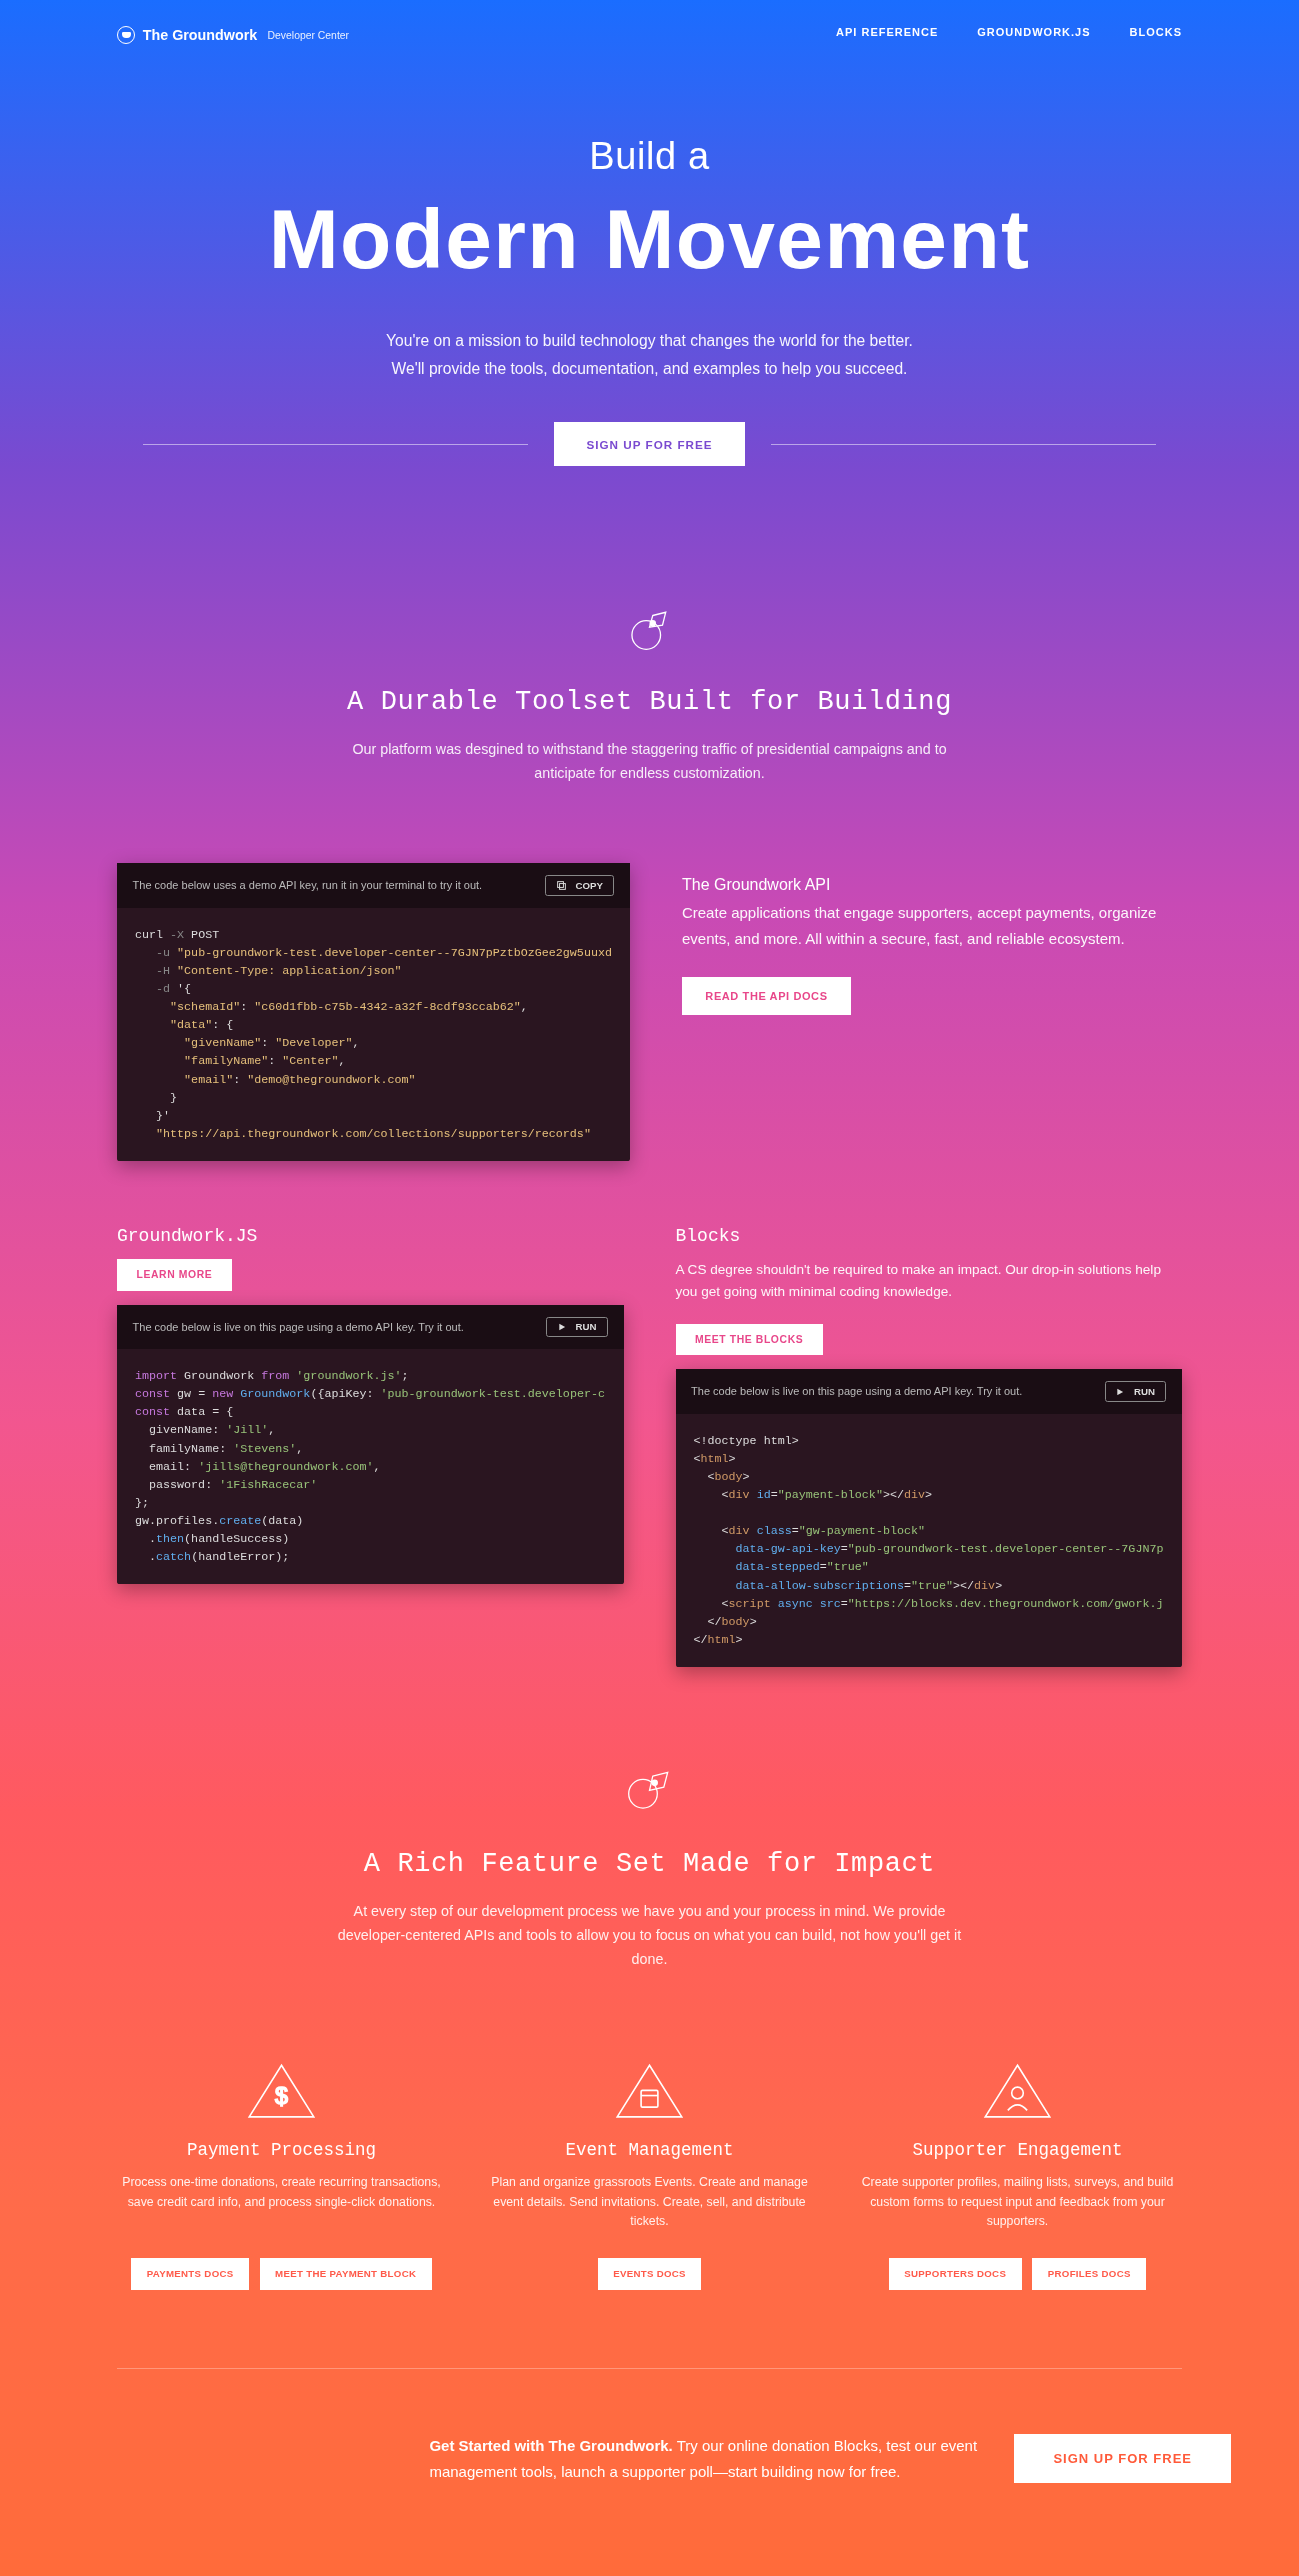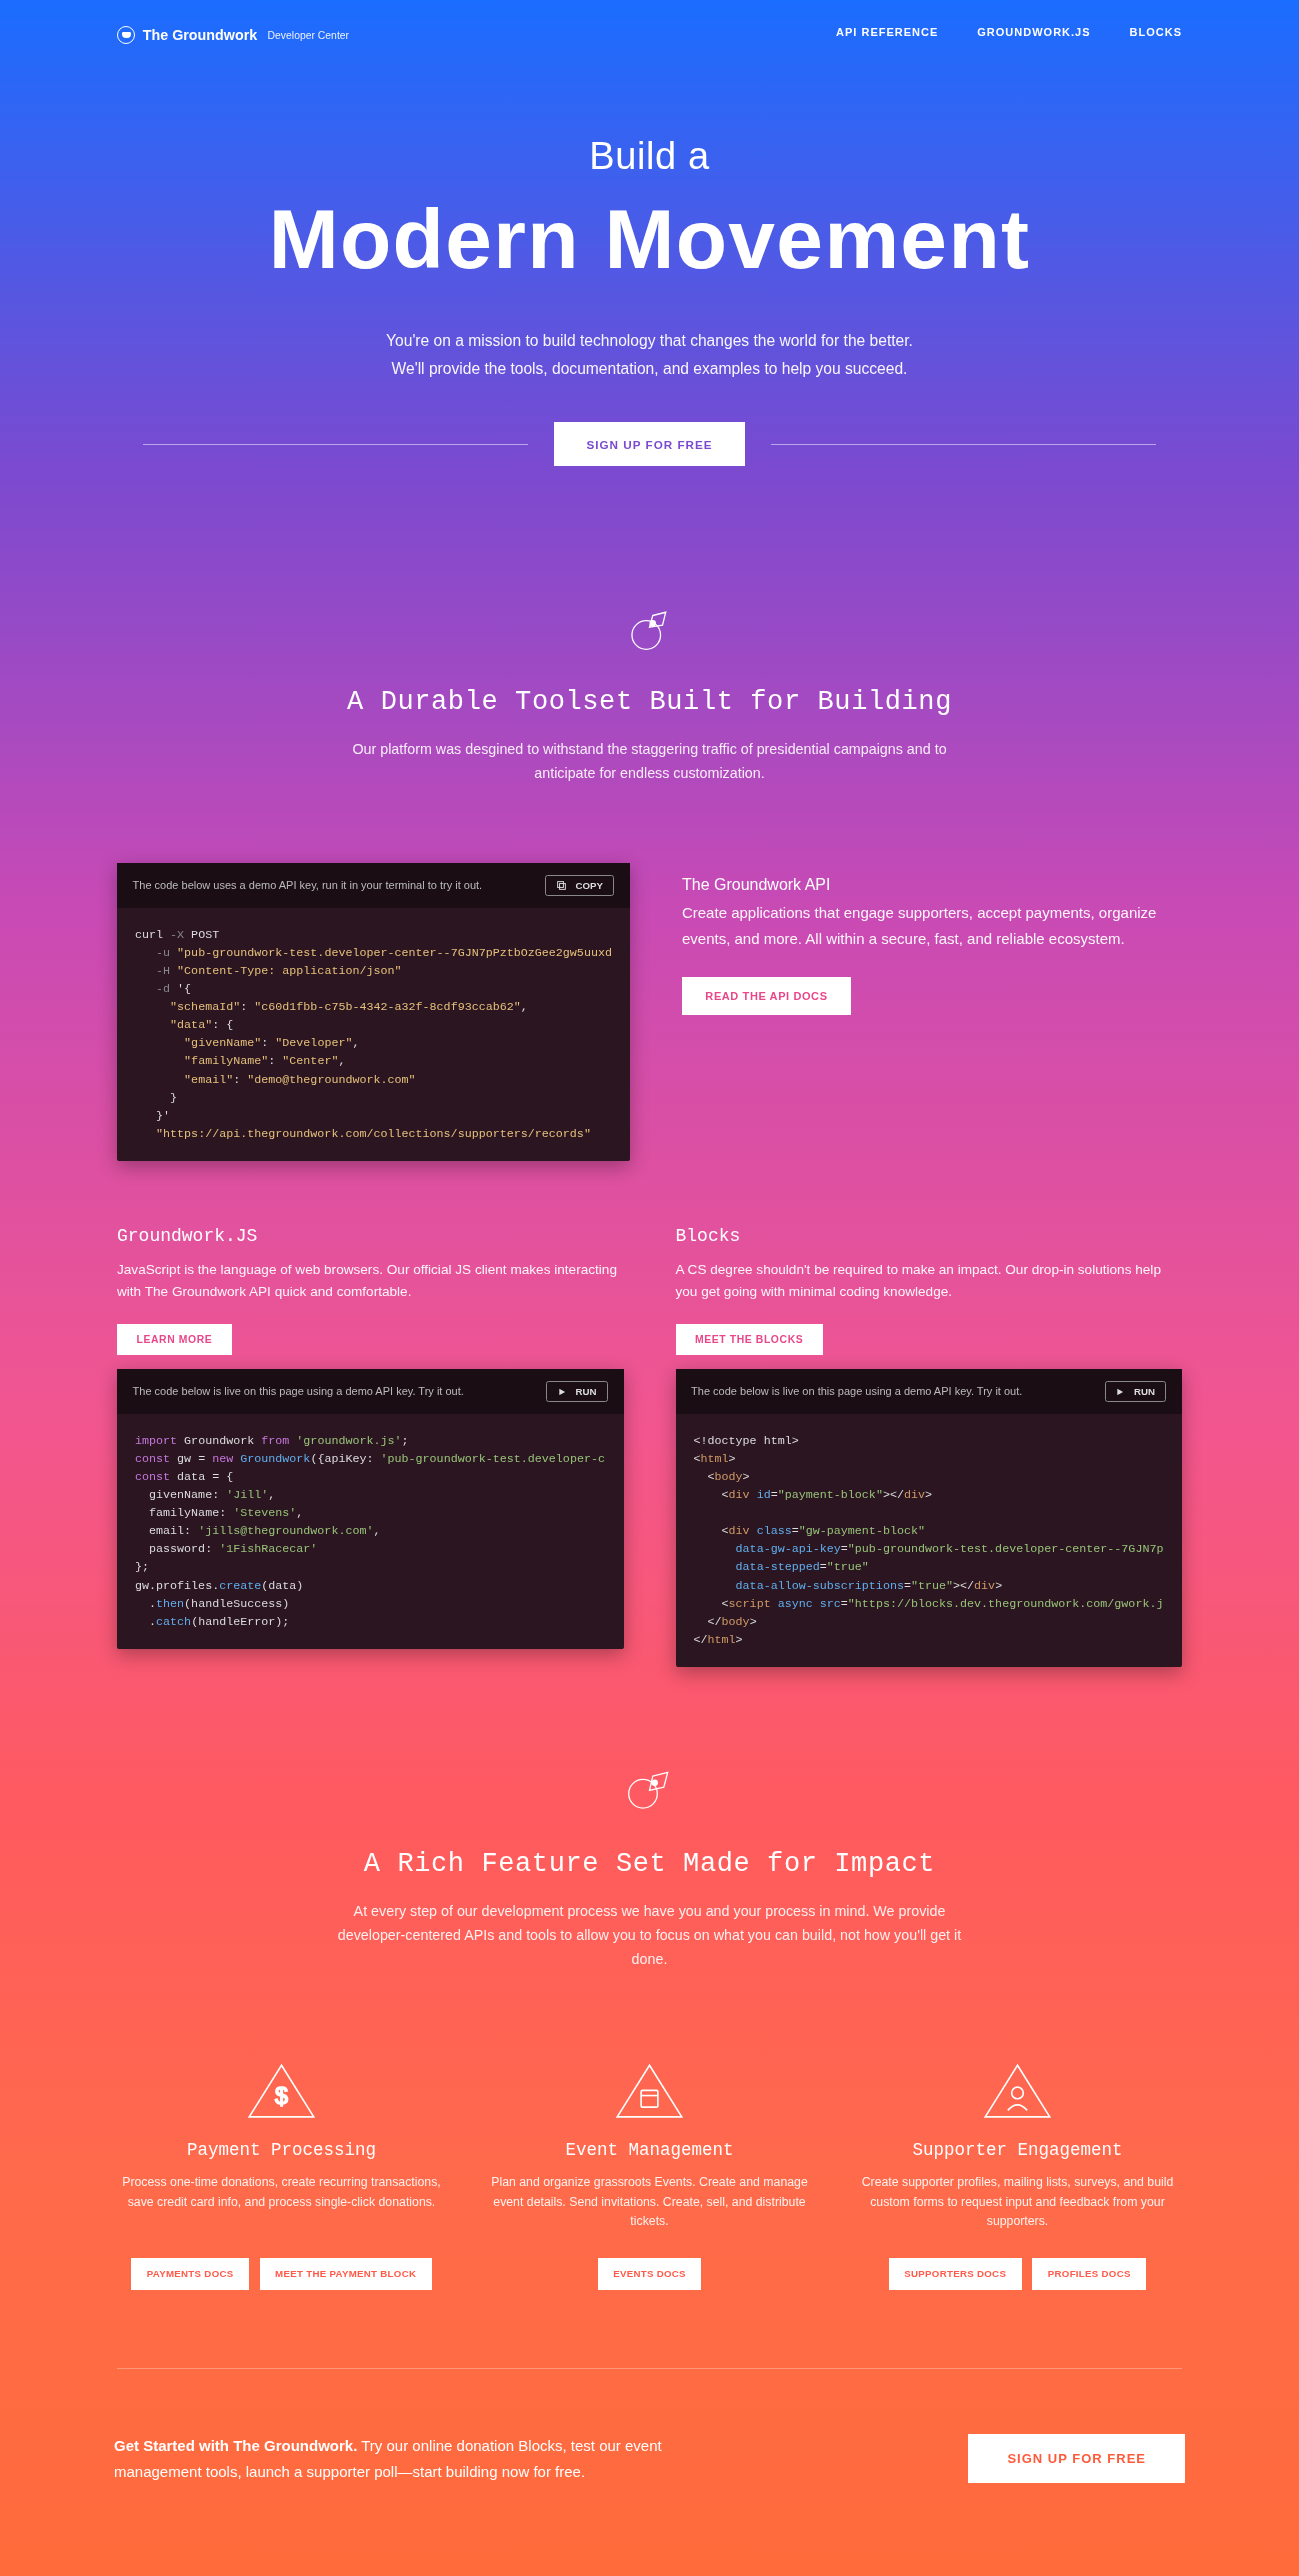--- a/index.html
+++ b/index.html
@@ -77,21 +77,21 @@
 .feature { flex: 1; text-align: center; }
 .feature-icon { width: 71px; height: 58px; margin: 0 auto 19.5px; }
 .feature-title { font-family: "Courier New", monospace; font-size: 17.5px; margin-bottom: 13px; }
 .feature-desc { font-size: 12.3px; line-height: 1.6; opacity: 0.9; margin-bottom: 23px; min-height: 62px; }
 .feature-btns { display: flex; gap: 10.4px; justify-content: center; }
 .btn-sm {
   background: #fff; color: #ff5a4a; font-weight: 700; font-size: 9.7px;
   letter-spacing: 0.3px; padding: 10.4px 15.6px; border: none; cursor: pointer;
 }
 .divider { height: 0.6px; background: rgba(255,255,255,0.3); margin: 39px 117px; }
-.cta-row { display: flex; justify-content: space-between; align-items: center; padding: 26px 114px; }
+.cta-row { display: flex; justify-content: flex-end; align-items: center; padding: 26px 68px; }
 .cta-text { font-size: 15px; line-height: 1.7; max-width: 585px; }
 .cta-text b { font-weight: 700; }
 .btn-signup-cta {
   background: #fff; color: #ff5a3a; font-weight: 700; font-size: 13px;
   letter-spacing: 1px; padding: 17px 39px; border: none; cursor: pointer;
 }
 </style>
 </head>
 <body>
 
@@ -164,21 +164,20 @@
     <div class="api-text">
       <div class="api-title">The Groundwork API</div>
       <div class="api-desc">Create applications that engage supporters, accept payments, organize events, and more. All within a secure, fast, and reliable ecosystem.</div>
       <button class="btn-outline-white">READ THE API DOCS</button>
     </div>
   </div>
 
   <div class="two-col">
     <div class="col">
       <div class="col-title">Groundwork.JS</div>
-      <div class="col-desc">JavaScript is the language of web browsers. Our official JS client makes interacting with The Groundwork API quick and comfortable.</div>
       <button class="btn-outline-white">LEARN MORE</button>
       <div class="code-block">
         <div class="code-header">
           <span>The code below is live on this page using a demo API key. Try it out.</span>
           <div class="code-btn">
             <svg width="7.8" height="7.8" viewBox="0 0 12 12" fill="#ddd">
                 <path d="M2 1 L11 6 L2 11 Z"></path>
               </svg>
             <span>RUN</span>
           </div>

